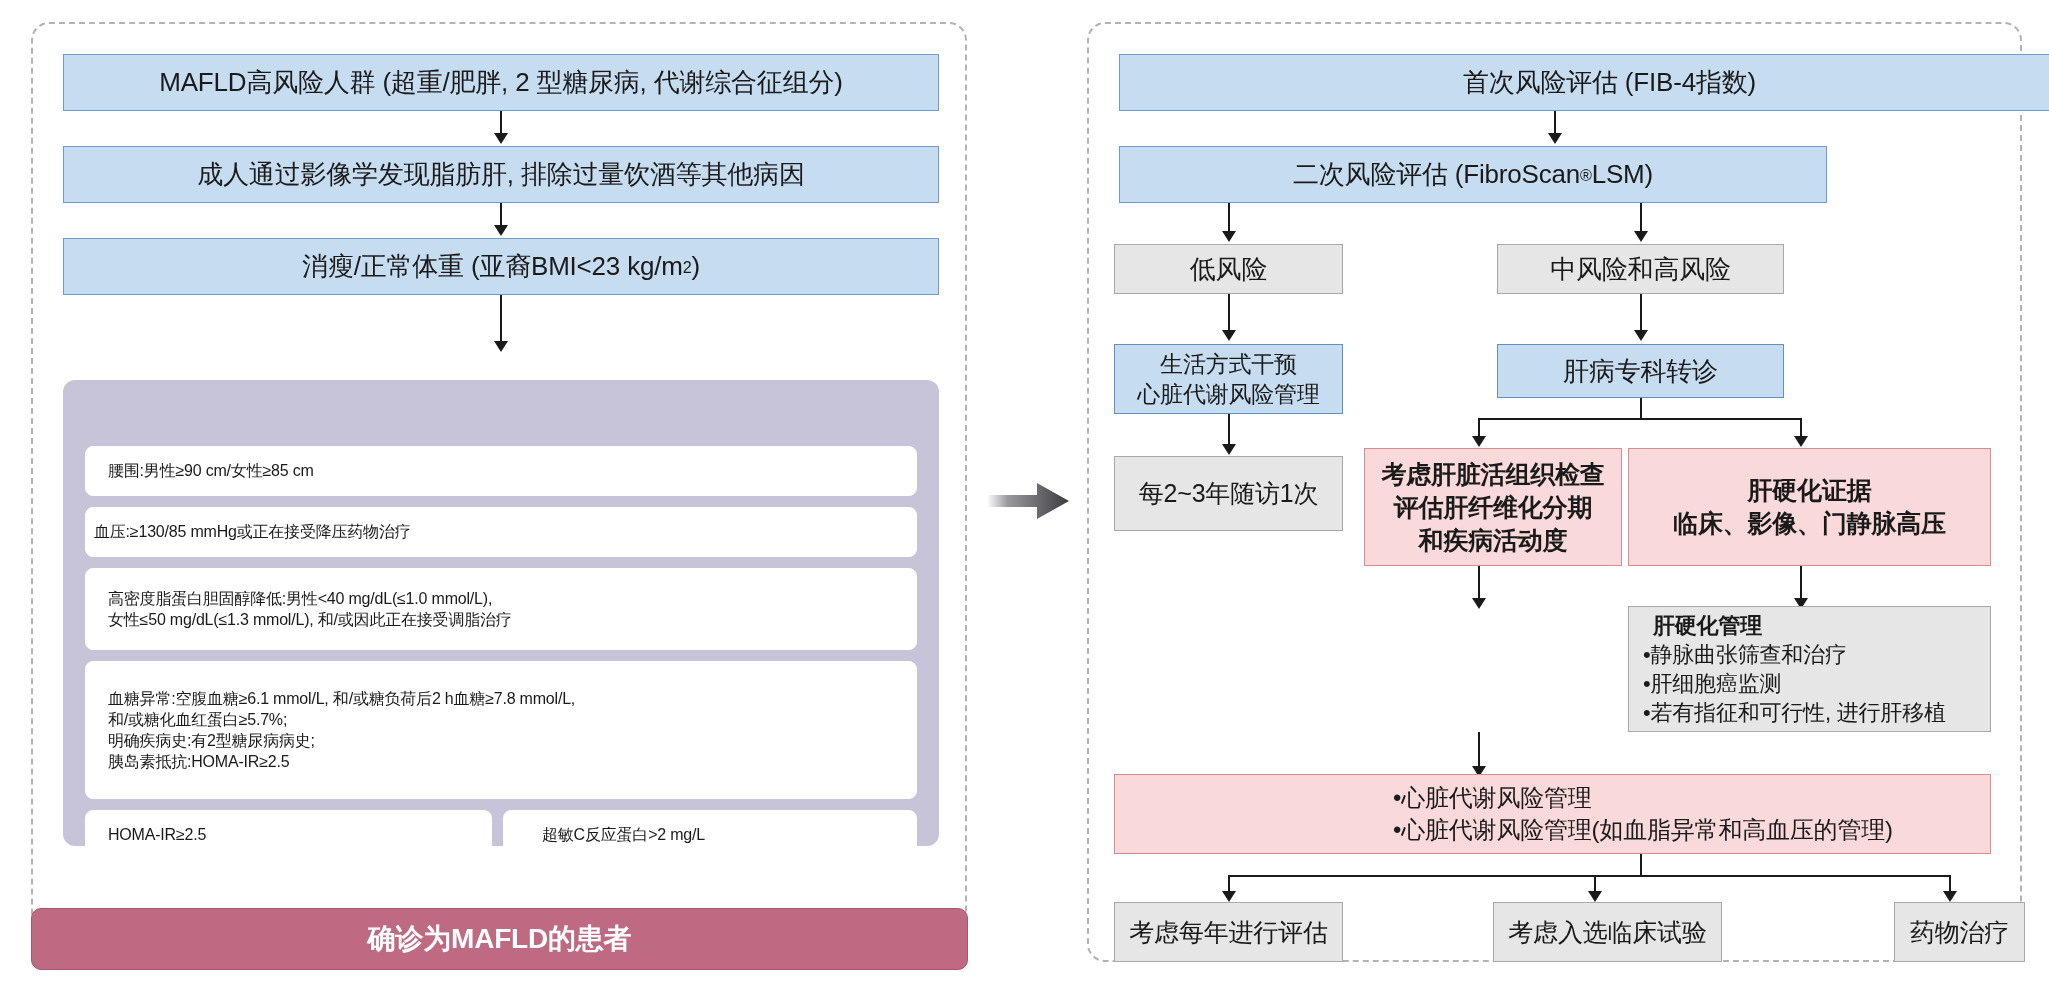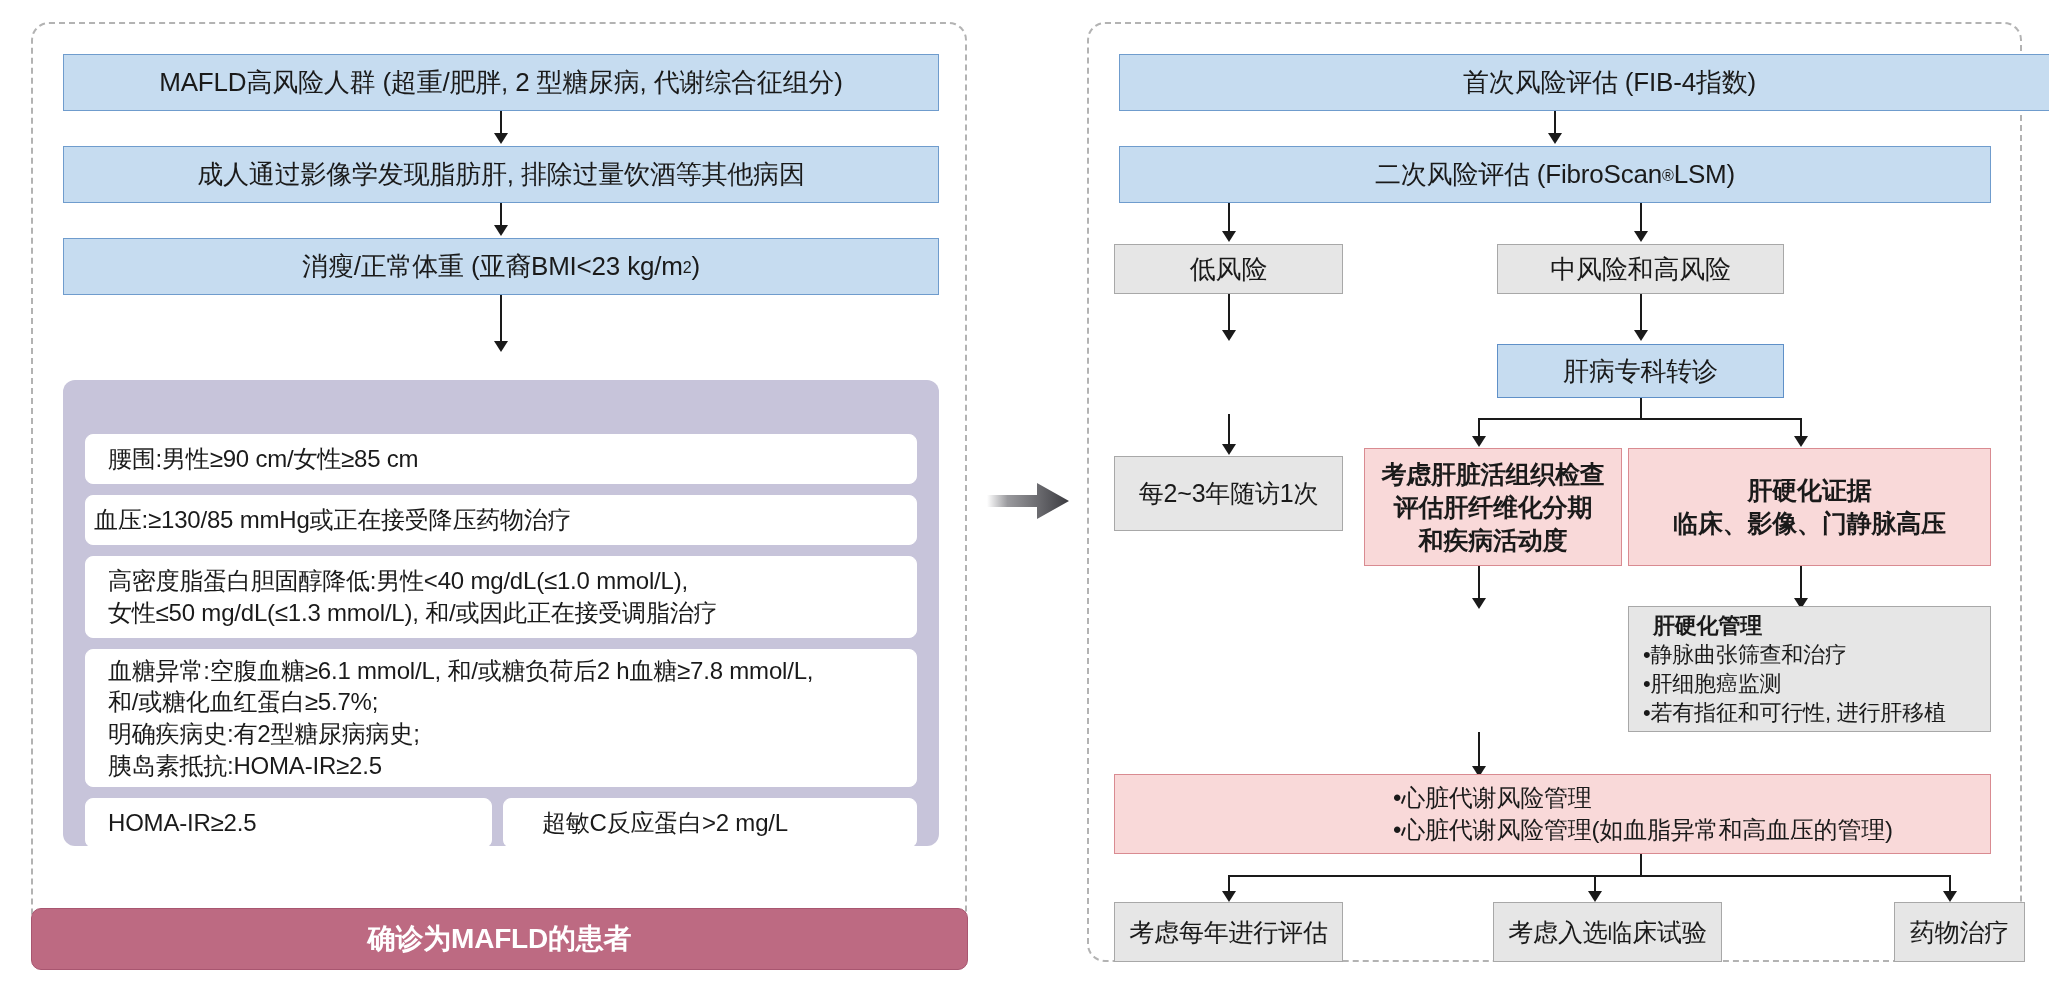--- a/index.html
+++ b/index.html
@@ -78,21 +78,21 @@
     font-weight: bold;
   }
   .left-text {
     justify-content: flex-start;
     text-align: left;
   }
 
   
   .t26 { font-size: 26px; }
   .t25 { font-size: 25px; }
-  .t24 { font-size: 24px; }
+  .t24 { font-size: 16px; margin-top: 12px; }
   .t23 { font-size: 23px; }
   .bold { font-weight: bold; }
 
   
   .vline {
     position: absolute;
     width: 2px;
     background: #1a1a1a;
   }
   .hline {
@@ -172,37 +172,39 @@
     </defs>
     <path d="M2,16 L52,16 L52,4 L84,22 L52,40 L52,28 L2,28 Z" fill="url(#arrGrad)"></path>
   </svg>
 
   <div class="panel" id="panel-right"></div>
 
   <div class="node blue t26" style="left:1119px; top:54px; width:981px; height:57px;">首次风险评估 (FIB-4指数)</div>
   <div class="vline" style="left:1554px; top:111px; height:29px;"></div>
   <div class="arrowhead" style="left:1548px; top:133px;"></div>
 
-  <div class="node blue t26" style="left:1119px; top:146px; width:872px; height:57px;">
+  <div class="node blue t26" style="left:1119px; top:146px; width:708px; height:57px;">
     <span>二次风险评估 (FibroScan</span><sup>®</sup><span>LSM)</span>
   </div>
 
   <div class="vline" style="left:1228px; top:203px; height:35px;"></div>
   <div class="arrowhead" style="left:1222px; top:231px;"></div>
   <div class="vline" style="left:1640px; top:203px; height:35px;"></div>
   <div class="arrowhead" style="left:1634px; top:231px;"></div>
 
   <div class="node grey t26" style="left:1114px; top:244px; width:229px; height:50px;">低风险</div>
   <div class="vline" style="left:1228px; top:294px; height:42px;"></div>
   <div class="arrowhead" style="left:1222px; top:330px;"></div>
 
   <div class="node grey t26" style="left:1497px; top:244px; width:287px; height:50px;">中风险和高风险</div>
   <div class="vline" style="left:1640px; top:294px; height:42px;"></div>
   <div class="arrowhead" style="left:1634px; top:330px;"></div>
 
+  <div class="node blue-soft t23" style="left:1114px; top:344px; width:229px; height:70px;">生活方式干预
+心脏代谢风险管理</div>
   <div class="vline" style="left:1228px; top:414px; height:36px;"></div>
   <div class="arrowhead" style="left:1222px; top:444px;"></div>
 
   <div class="node blue-soft t26" style="left:1497px; top:344px; width:287px; height:54px;">肝病专科转诊</div>
 
   <div class="node grey t25" style="left:1114px; top:456px; width:229px; height:75px;">每2~3年随访1次</div>
 
   <div class="vline" style="left:1640px; top:398px; height:21px;"></div>
   <div class="hline" style="left:1478px; top:418px; width:324px;"></div>
   <div class="vline" style="left:1478px; top:418px; height:24px;"></div>

